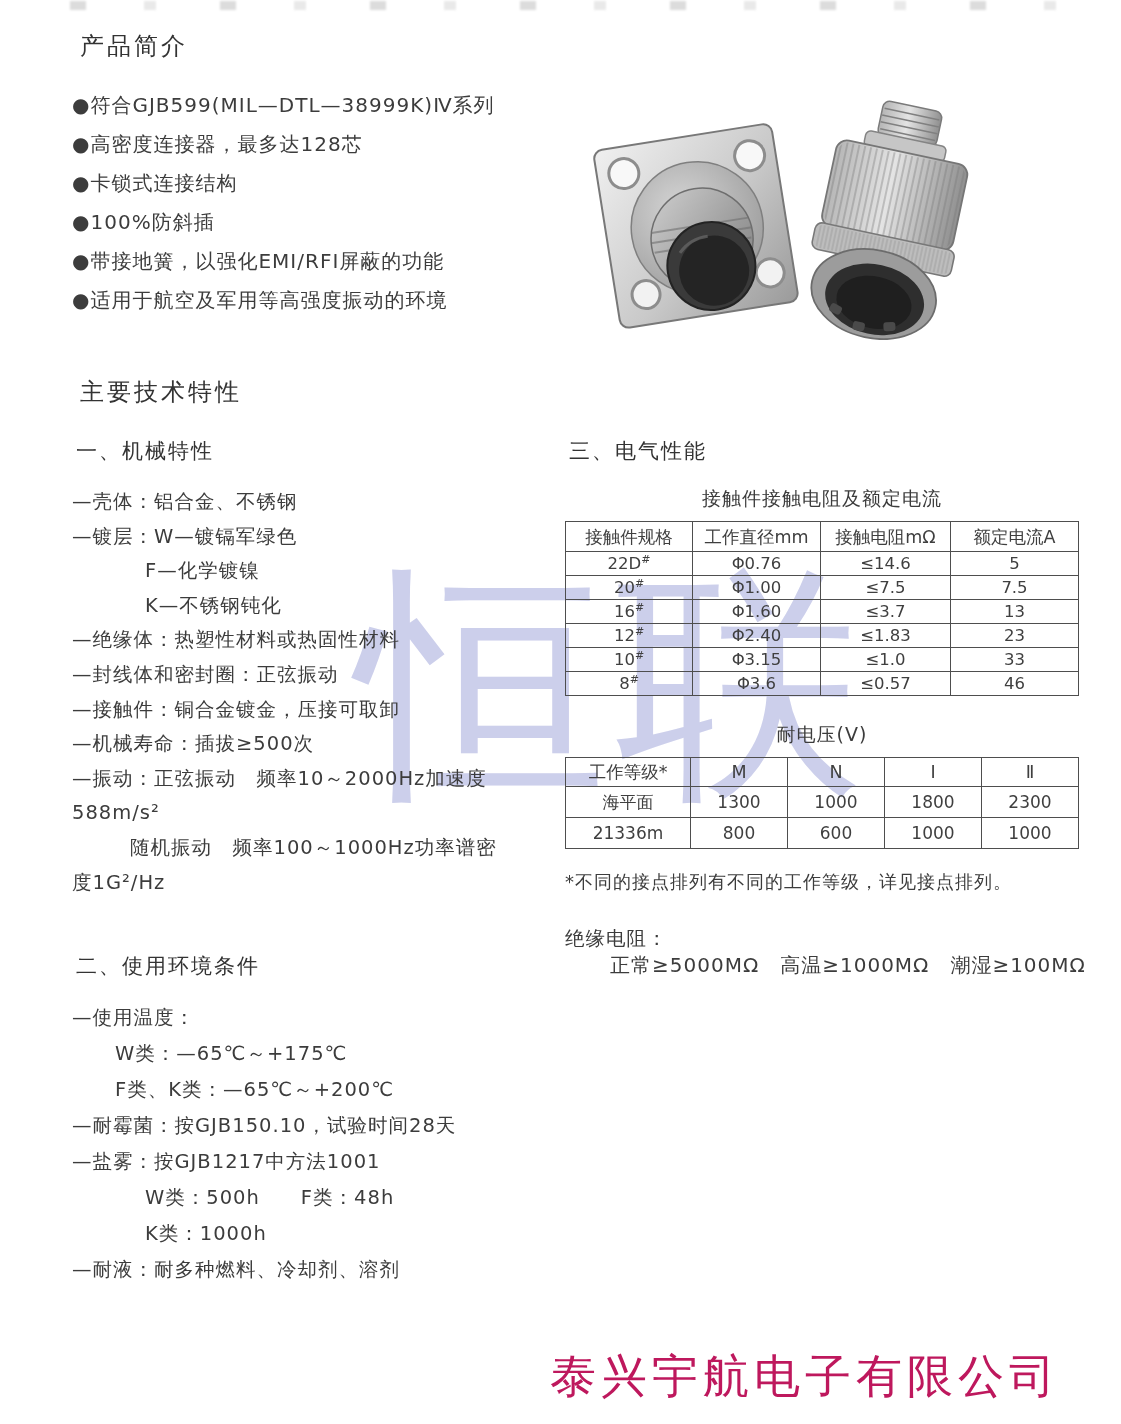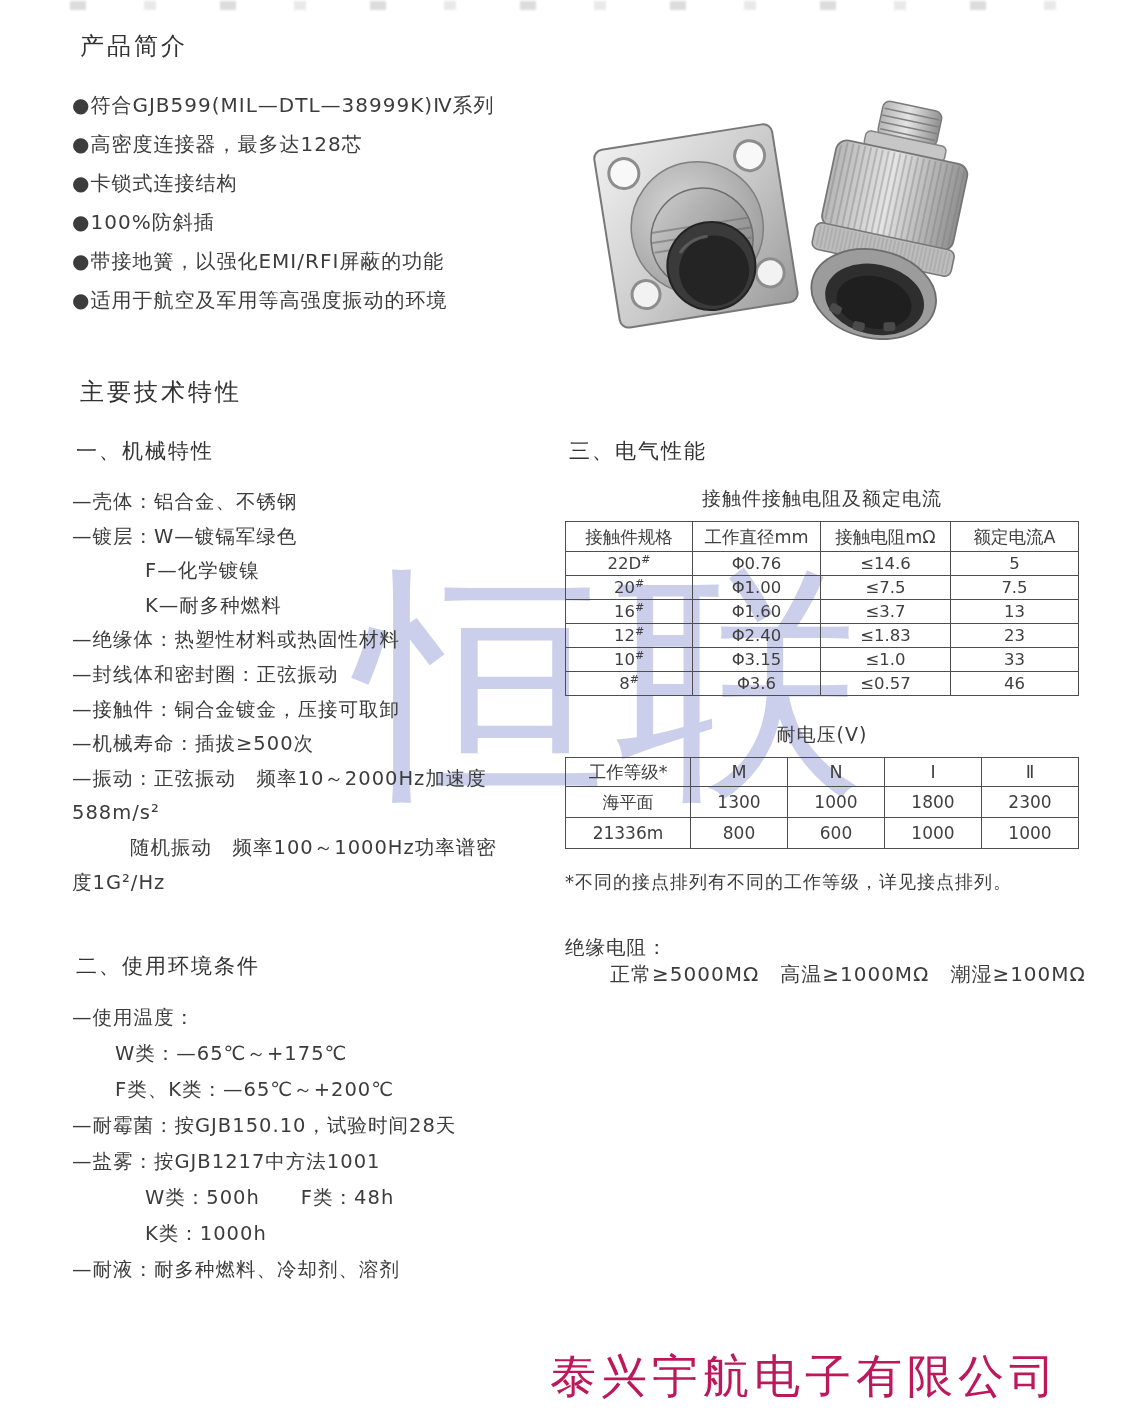--- a/index.html
+++ b/index.html
@@ -43,21 +43,21 @@
   .tbl-title.first{margin-top:21px;}
   table{width:513px;border-collapse:collapse;table-layout:fixed;background:transparent;}
   th,td{border:1.8px solid #4e4e4e;text-align:center;font-weight:normal;
         color:#3f3f3f;padding:0;overflow:hidden;}
   .t1 th{height:29px;font-size:17.5px;}
   .t1 td{height:23px;font-size:16.5px;}
   .t2 th{height:28px;font-size:17.5px;}
   .t2 td{height:30px;font-size:17px;}
   sup.hash{font-size:11px;vertical-align:top;line-height:1;}
   .note{margin-top:21px;font-size:18px;letter-spacing:1px;white-space:nowrap;}
-  .insul-label{margin-top:40px;font-size:19.5px;letter-spacing:1px;}
+  .insul-label{margin-top:31px;font-size:19.5px;letter-spacing:1px;}
   .insul-values{padding-left:45px;font-size:20px;letter-spacing:1px;white-space:nowrap;}
   
   .footer{
     left:540px;top:1346px;width:530px;text-align:center;
     font-family:"Liberation Serif","DejaVu Serif",serif;
     font-size:46px;color:#be185d;letter-spacing:5px;white-space:nowrap;
   }
 </style>
 </head>
 <body>
@@ -141,21 +141,21 @@
     </svg>
   </figure>
 
   <h2 class="layer h-big tech-title">主要技术特性</h2>
 
   <section class="layer mech">
     <h3 class="h-mid">一、机械特性</h3>
     <div class="line">—壳体：铝合金、不锈钢</div>
     <div class="line">—镀层：W—镀镉军绿色</div>
     <div class="line ind-a">F—化学镀镍</div>
-    <div class="line ind-a">K—耐多种燃料</div>
+    <div class="line ind-a">K—不锈钢钝化</div>
     <div class="line">—绝缘体：热塑性材料或热固性材料</div>
     <div class="line">—封线体和密封圈：正弦振动</div>
     <div class="line">—接触件：铜合金镀金，压接可取卸</div>
     <div class="line">—机械寿命：插拔≥500次</div>
     <div class="line">—振动：正弦振动　频率10～2000Hz加速度</div>
     <div class="line">588m/s²</div>
     <div class="line ind-b">随机振动　频率100～1000Hz功率谱密</div>
     <div class="line">度1G²/Hz</div>
   </section>
 

